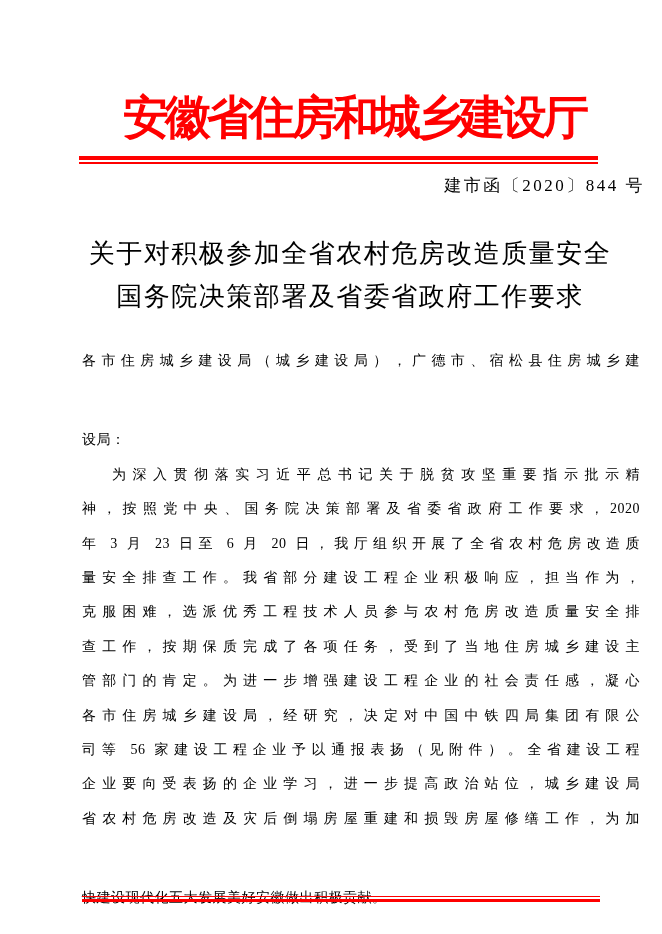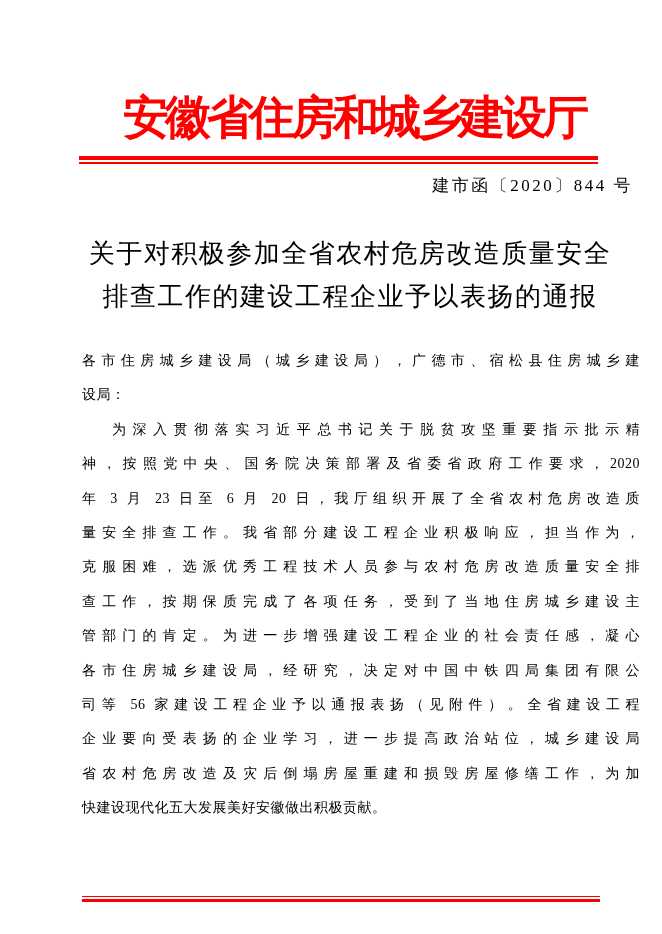--- a/index.html
+++ b/index.html
@@ -40,21 +40,21 @@
     left: 79px;
     top: 156px;
     width: 519px;
     height: 2px;
     border-top: 4px solid var(--red);
     border-bottom: 2px solid var(--red);
   }
   .doc-number {
     position: absolute;
     top: 175px;
-    right: 29px;
+    right: 17px;
     font-size: 17px;
     line-height: 22px;
     letter-spacing: 2.5px;
     white-space: nowrap;
   }
   .doc-title {
     position: absolute;
     top: 232px;
     left: 0;
     width: 100%;
@@ -76,20 +76,21 @@
   }
   .body-text .line {
     text-align: justify;
     text-align-last: justify;
     letter-spacing: 0.5px;
     white-space: nowrap;
   }
   .body-text .line.last {
     text-align-last: left;
     white-space: normal;
+    margin-top: 45px;
   }
   .para.indent-first .line:first-child {
     text-indent: 30px;
   }
   .rule-bottom {
     position: absolute;
     left: 82px;
     top: 896px;
     width: 518px;
     height: 2px;
@@ -103,21 +104,21 @@
 <div class="page">
 
   <div class="letterhead">安徽省住房和城乡建设厅</div>
 
   <div class="rule-top"></div>
 
   <div class="doc-number">建市函〔2020〕844 号</div>
 
   <div class="doc-title">
       <div class="line">关于对积极参加全省农村危房改造质量安全</div>
-      <div class="line last">排查工作的建设工程企业予以表扬的通报</div>
+      <div class="line last">国务院决策部署及省委省政府工作要求</div>
     </div>
 
   <div class="body-text">
     <div class="para recipient">
         <div class="line">各市住房城乡建设局（城乡建设局），广德市、宿松县住房城乡建</div>
         <div class="line last">设局：</div>
       </div>
     <div class="para main indent-first">
         <div class="line">为深入贯彻落实习近平总书记关于脱贫攻坚重要指示批示精</div>
         <div class="line">神，按照党中央、国务院决策部署及省委省政府工作要求，2020</div>

